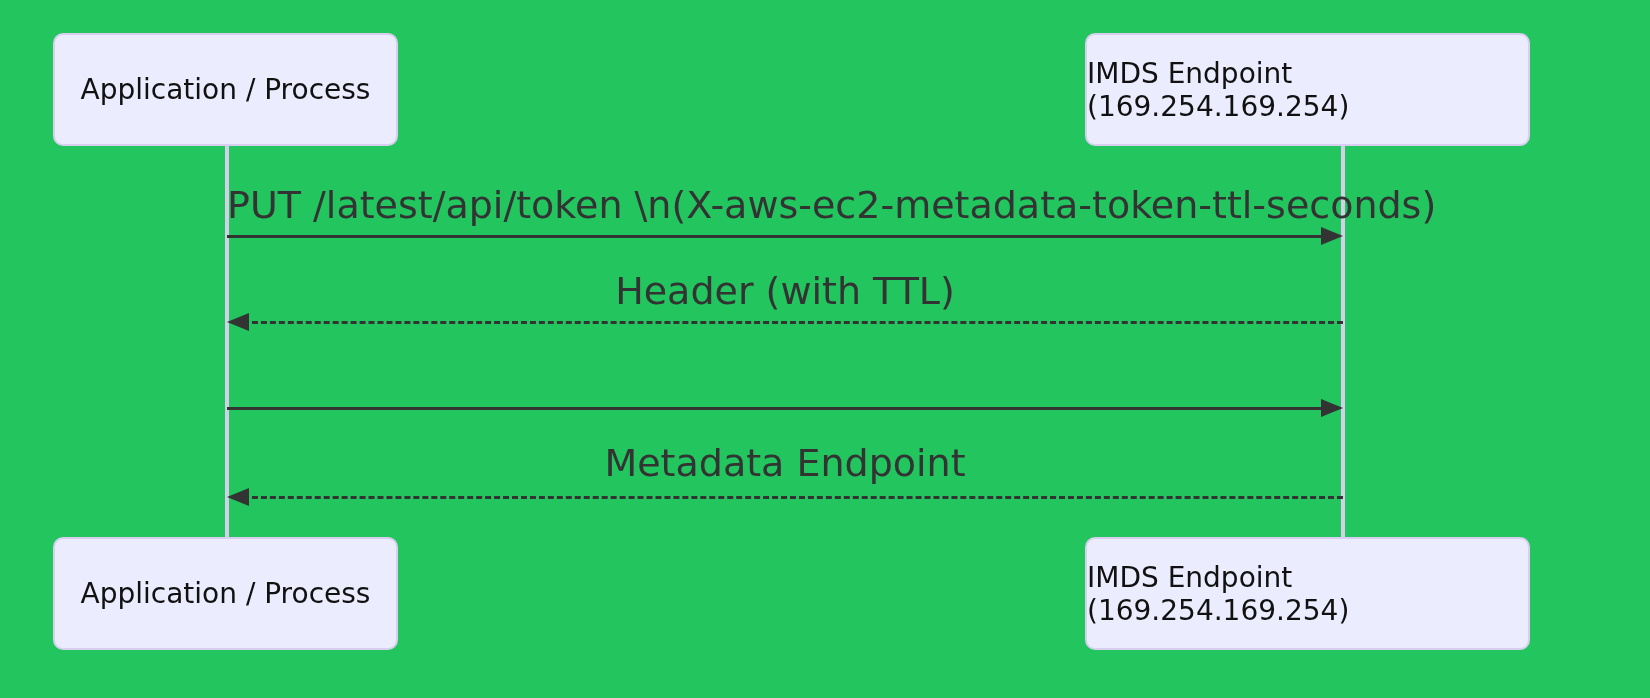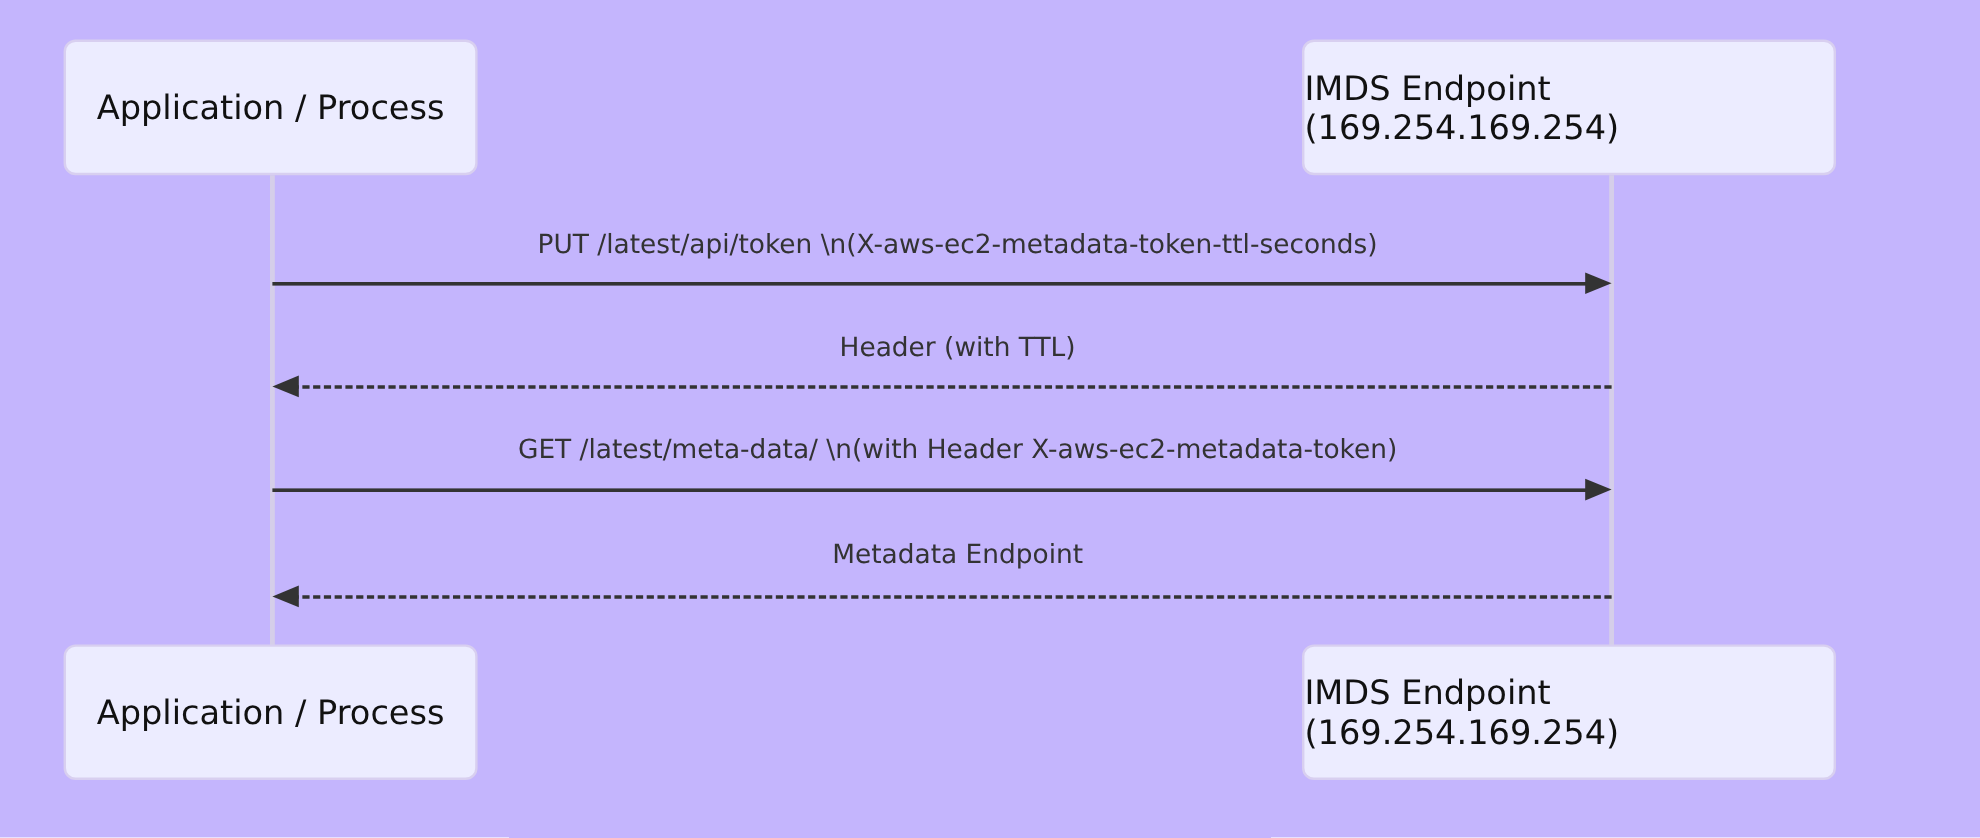--- a/index.html
+++ b/index.html
@@ -4,21 +4,21 @@
 <style>
   html, body {
     margin: 0;
     padding: 0;
     background: #ffffff;
   }
   .canvas {
     position: relative;
     width: 1650px;
     height: 698px;
-    background: #c4b5fd;
+    background: #22c55e;
     font-family: "DejaVu Sans", "Liberation Sans", sans-serif;
     overflow: hidden;
   }
 
   
   .actor-box {
     position: absolute;
     height: 113px;
     background: #ececff;
     border: 2px solid #d8cff0;
@@ -42,24 +42,24 @@
     height: 395px;
     width: 4px;
     background: #d5cee9;
   }
   .lifeline-left  { left: 225px; }
   .lifeline-right { left: 1341px; }
 
   
   .msg-label {
     position: absolute;
-    left: 240px;
+    left: 227px;
     width: 1116px;
     text-align: center;
-    font-size: 22px;
+    font-size: 38px;
     color: #333333;
     height: 38px;
     line-height: 38px;
     white-space: nowrap;
   }
   .msg1-label { top: 186px; }
   .msg2-label { top: 272px; }
   .msg3-label { top: 357px; }
   .msg4-label { top: 444px; }
 
@@ -125,21 +125,20 @@
     <div class="arrow-line to-right"></div>
     <div class="arrowhead right"></div>
   </div>
 
   <div class="msg-label msg2-label">Header (with TTL)</div>
   <div class="arrow arrow-2">
     <div class="arrow-line dashed to-left"></div>
     <div class="arrowhead left"></div>
   </div>
 
-  <div class="msg-label msg3-label">GET /latest/meta-data/ \n(with Header X-aws-ec2-metadata-token)</div>
   <div class="arrow arrow-3">
     <div class="arrow-line to-right"></div>
     <div class="arrowhead right"></div>
   </div>
 
   <div class="msg-label msg4-label">Metadata Endpoint</div>
   <div class="arrow arrow-4">
     <div class="arrow-line dashed to-left"></div>
     <div class="arrowhead left"></div>
   </div>

